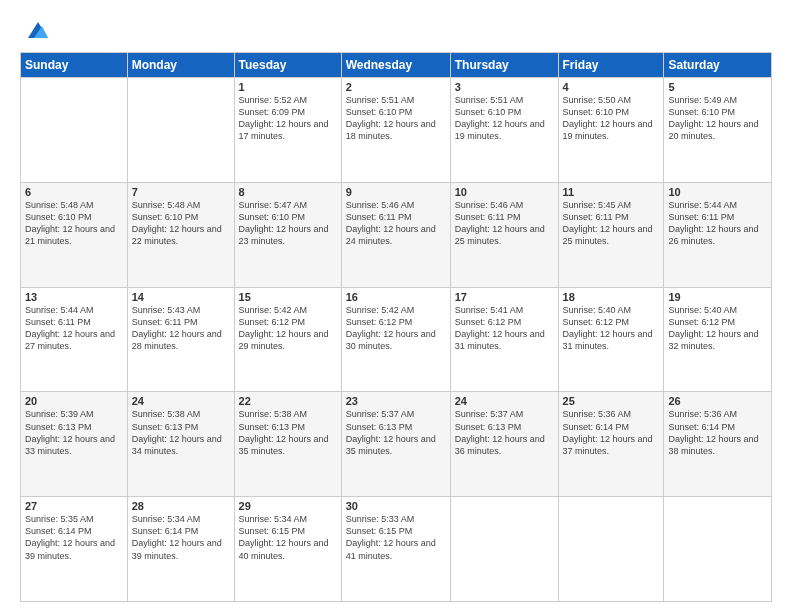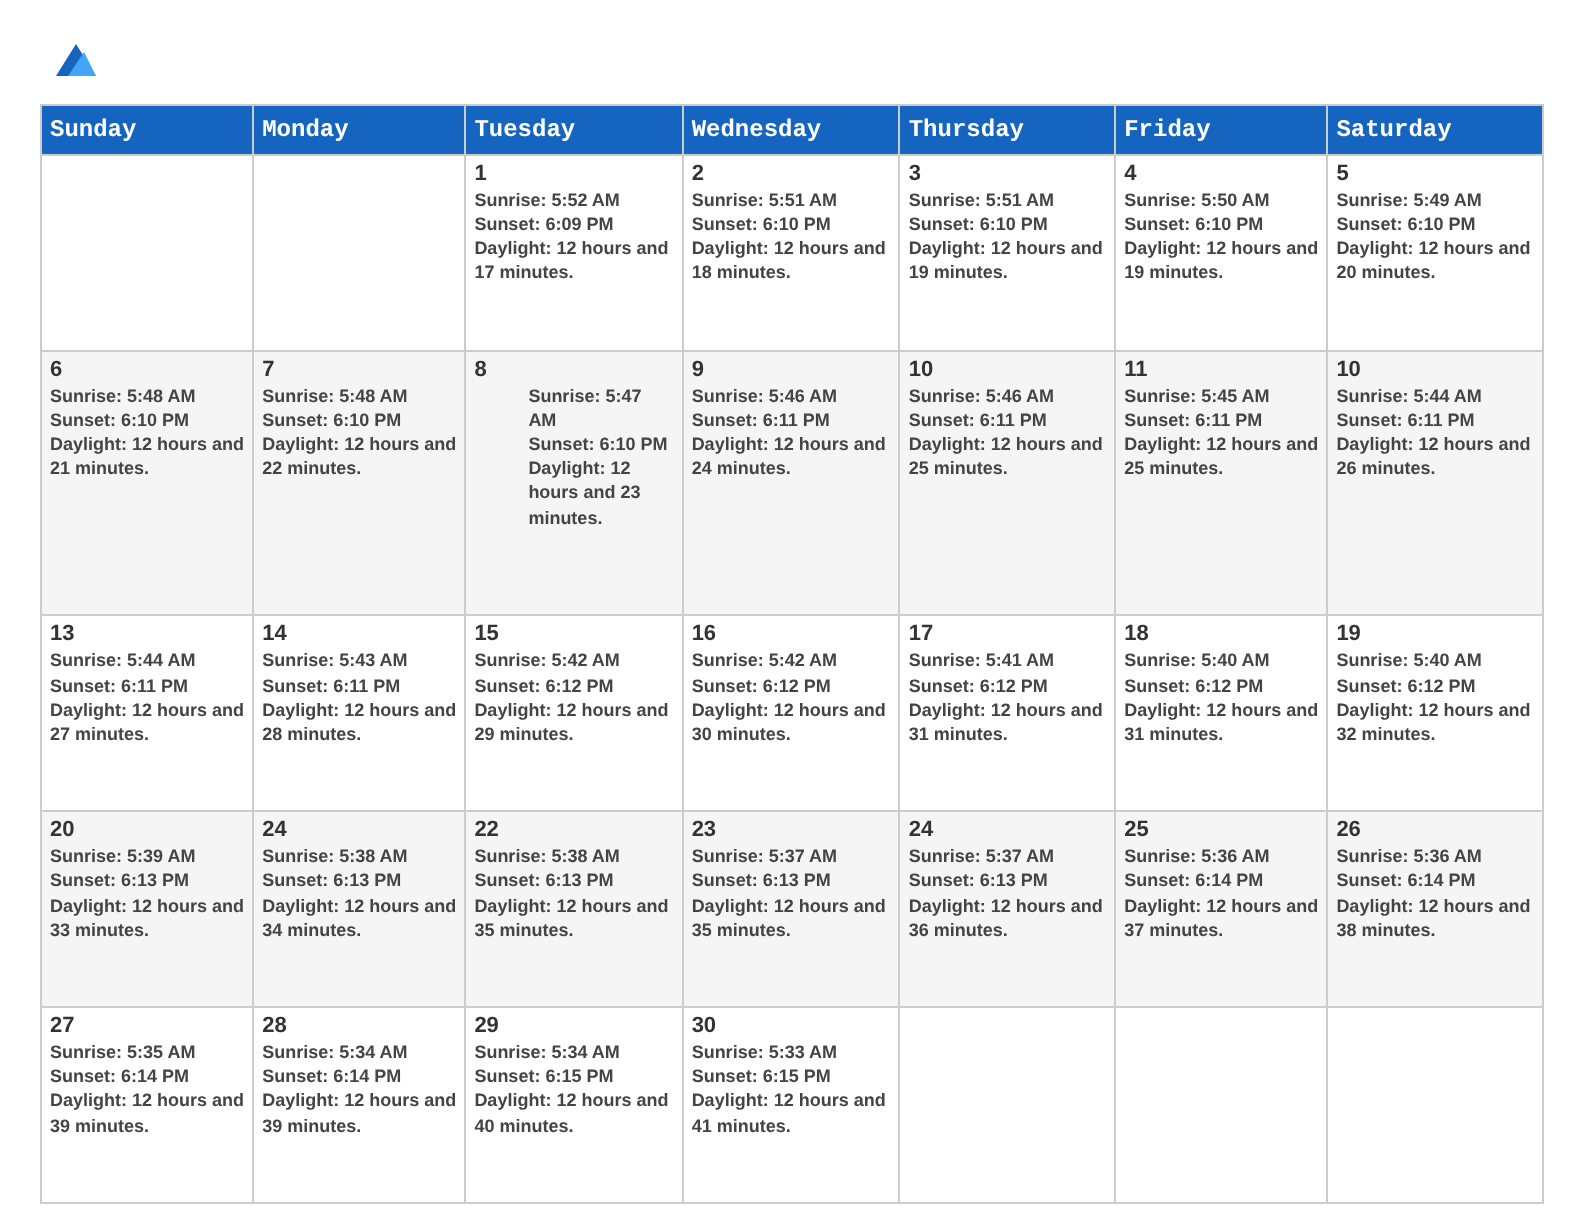--- a/index.html
+++ b/index.html
@@ -67,21 +67,20 @@
       flex: 1;
     }
     .calendar th {
       background: #1565c0;
       color: #fff;
       font-size: 12px;
       font-weight: bold;
       padding: 5px 4px;
       text-align: left;
       border: 1px solid #ccc;
-      font-family: Liberation Mono, monospace;
     }
     .calendar td {
       vertical-align: top;
       border: 1px solid #ccc;
       padding: 3px 4px;
       width: 113px;
       font-size: 9.5px;
       color: #333;
       background: #fff;
     }
@@ -91,21 +90,20 @@
     .day-number {
       font-size: 11px;
       font-weight: bold;
       display: block;
       margin-bottom: 1px;
     }
     .day-info {
       font-size: 9px;
       color: #444;
       line-height: 1.35;
-      font-weight: bold;
     }
     .empty-cell {
       background: #fff !important;
     }
   </style>
 </head>
 <body>
 
 <div class="page">
   <div class="header">
@@ -180,21 +178,21 @@
 Daylight: 12 hours and 21 minutes.</div>
           </td>
           <td>
             <span class="day-number">7</span>
             <div class="day-info" style="white-space: pre-line;">Sunrise: 5:48 AM
 Sunset: 6:10 PM
 Daylight: 12 hours and 22 minutes.</div>
           </td>
           <td>
             <span class="day-number">8</span>
-            <div class="day-info" style="white-space: pre-line; margin-left: 27px;">Sunrise: 5:47 AM
+            <div class="day-info" style="white-space: pre-line;">Sunrise: 5:47 AM
 Sunset: 6:10 PM
 Daylight: 12 hours and 23 minutes.</div>
           </td>
           <td>
             <span class="day-number">9</span>
             <div class="day-info" style="white-space: pre-line;">Sunrise: 5:46 AM
 Sunset: 6:11 PM
 Daylight: 12 hours and 24 minutes.</div>
           </td>
           <td>

